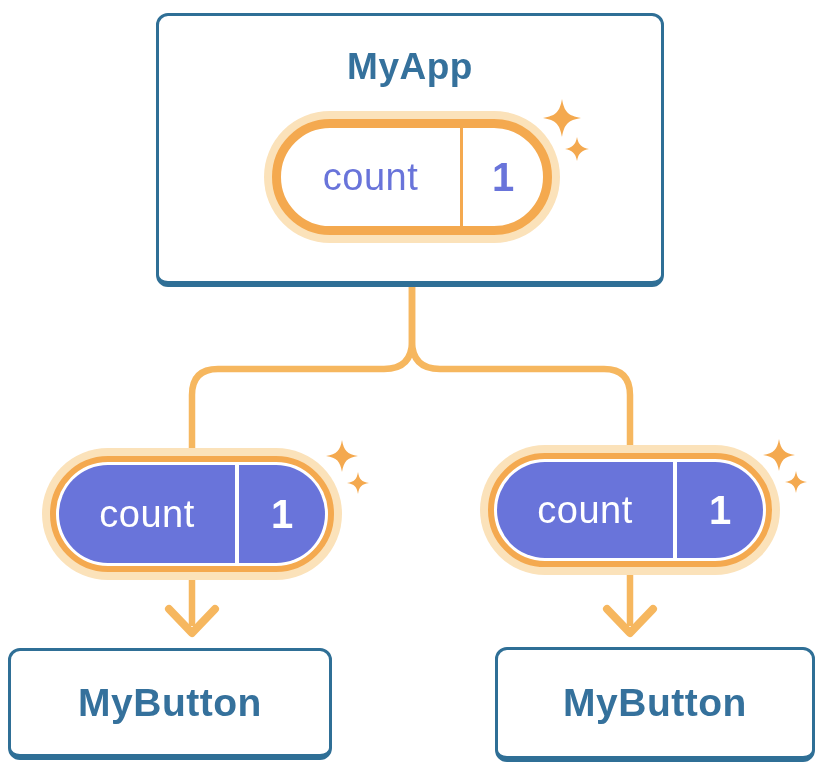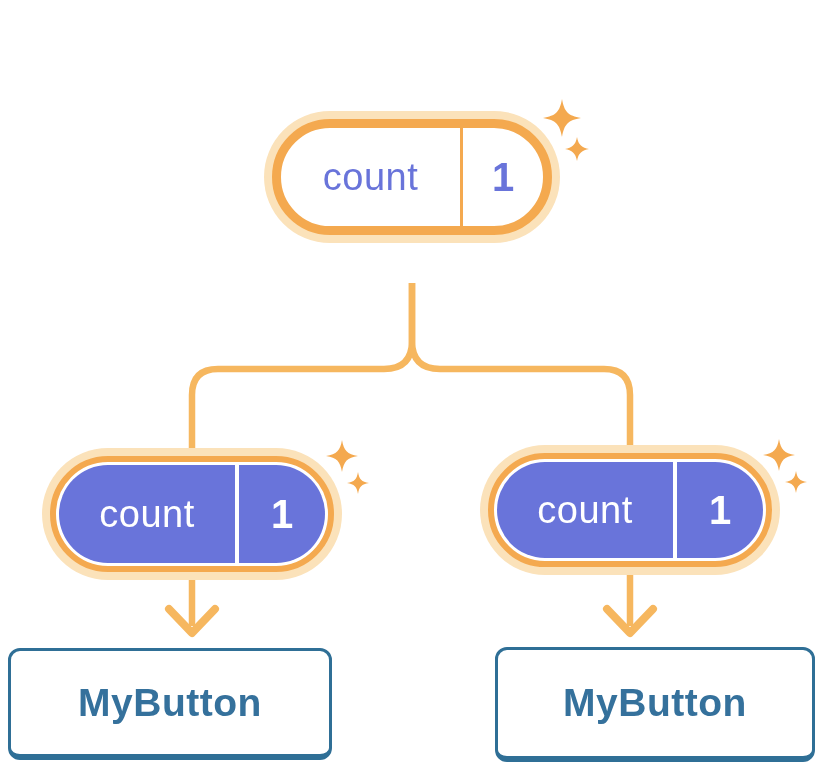--- a/index.html
+++ b/index.html
@@ -114,20 +114,23 @@
 
   <svg class="layer layer-connectors" viewBox="0 0 820 770">
     <g fill="none" stroke="#F6B75F">
       <path d="M412 283 L412 341 Q412 369 384 369 L218 369 Q192 369 192 395 L192 626" stroke-width="6.5"></path>
       <path d="M412 283 L412 341 Q412 369 440 369 L604 369 Q630 369 630 395 L630 626" stroke-width="6.5"></path>
       <path d="M169 609 L192 633 L215 609" stroke-width="8" stroke-linecap="round" stroke-linejoin="round"></path>
       <path d="M607 609 L630 633 L653 609" stroke-width="8" stroke-linecap="round" stroke-linejoin="round"></path>
     </g>
   </svg>
 
+  <div class="card card-myapp">
+    <div class="card-title">MyApp</div>
+  </div>
 
   <div class="pill-wrap pill-wrap-top">
     <div class="pill-ring pill-ring-outline">
       <div class="pill-cell-key">
         <span class="state-key text-purple">count</span>
       </div>
       <div class="pill-divider-outline"></div>
       <div class="pill-cell-value">
         <span class="state-value text-purple">1</span>
       </div>

